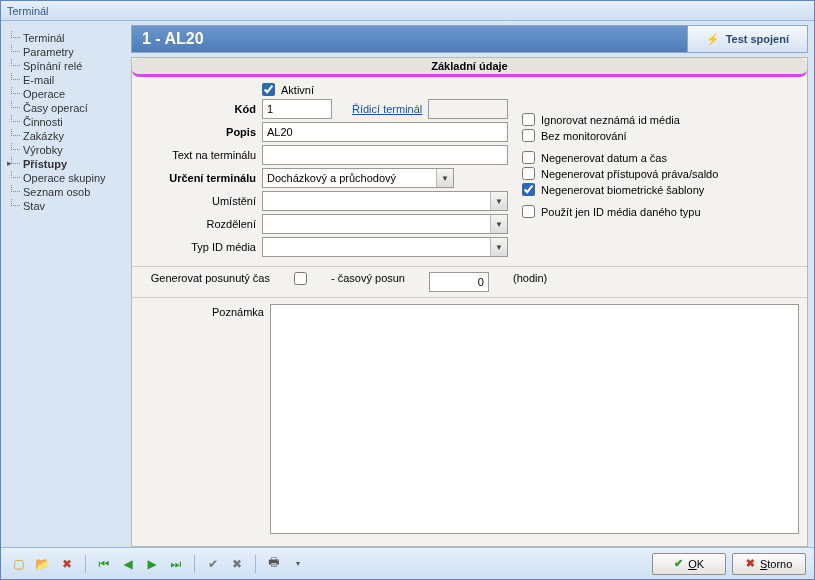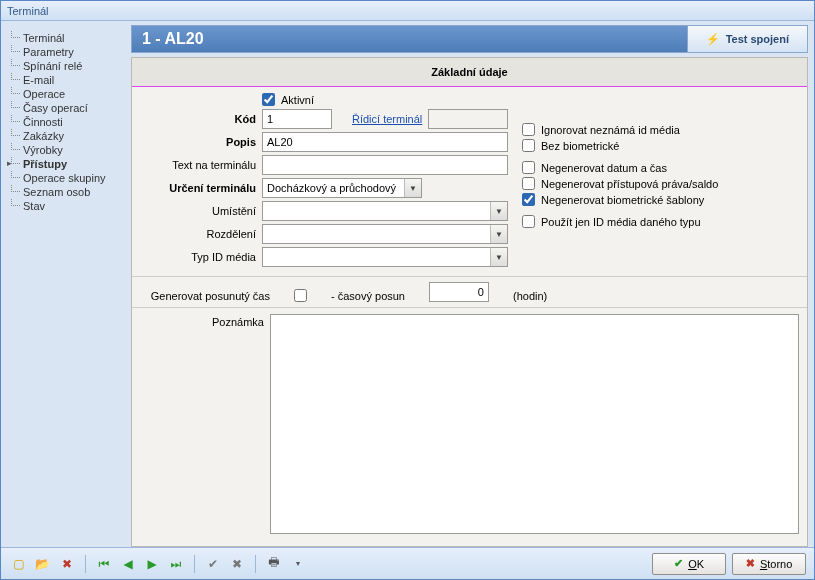--- a/index.html
+++ b/index.html
@@ -63,22 +63,23 @@
   .panel {
     background: #f3f2ef;
     border: 1px solid #b9b8b5;
     flex: 1; display: flex; flex-direction: column;
     padding-bottom: 6px;
     min-height: 0;
   }
   .panel-title {
     text-align: center; font-weight: bold;
     background: #e5e4df;
-    border-bottom: 1px solid #d946ef;
-    padding: 8px 0;
+    border-bottom: 3px solid #d946ef;
+    padding: 2px 0;
+    border-radius: 7px;
   }
   .grid-area {
     display: flex; align-items: flex-start;
     padding: 6px 10px 6px 0;
     border-bottom: 1px solid #cfceca;
   }
   .left-col { width: 390px; }
   .right-col { flex: 1; padding-top: 30px; }
 
   .form-row { display: flex; align-items: center; margin-bottom: 3px; }
@@ -94,21 +95,21 @@
     position: absolute; right: 1px; top: 1px; bottom: 1px; width: 17px;
     background: linear-gradient(#f5f5f2, #ddd); border-left: 1px solid #bbb;
     display: flex; align-items: center; justify-content: center; pointer-events: none;
     font-size: 8px; color: #444;
   }
   .chk { display: inline-flex; align-items: center; gap: 6px; }
   .chk input { margin: 0; width: 13px; height: 13px; accent-color: #2d68b2;}
   .link { color: #1a4fb0; text-decoration: underline; cursor: pointer; }
 
   .separator-row {
-    display: flex; align-items: flex-end; padding: 5px 8px;
+    display: flex; align-items: flex-start; padding: 5px 8px;
     border-bottom: 1px solid #cfceca;
     gap: 24px;
   }
   .separator-row .lbl { width: 130px; text-align: right; padding-right: 0; }
 
   .note-row { display: flex; align-items: flex-start; padding: 6px 8px; flex: 1; min-height: 0;}
   .note-label { width: 130px; text-align: right; padding-right: 6px; padding-top: 2px;}
   .note-area {
     flex: 1; height: 100%;
     border: 1px solid #9c9a96; background: #fff; resize: none;
@@ -201,21 +202,21 @@
               <div class="form-label bold">Popis</div>
               <input class="tinput" style="width: 246px;" value="AL20">
             </div>
             <div class="form-row">
               <div class="form-label">Text na terminálu</div>
               <input class="tinput" style="width: 246px;" value="">
             </div>
             <div class="form-row">
               <div class="form-label bold">Určení terminálu</div>
               <span class="select-wrap">
-                <input class="tinput" style="width: 160px; padding-right: 20px;" readonly="" value="Docházkový a průchodový">
+                <input class="tinput" style="width: 192px; padding-right: 20px;" readonly="" value="Docházkový a průchodový">
                 <span class="caret">▼</span>
               </span>
             </div>
             <div class="form-row">
               <div class="form-label">Umístění</div>
               <span class="select-wrap">
                 <input class="tinput" style="width: 246px; padding-right: 20px;" readonly="">
                 <span class="caret">▼</span>
               </span>
             </div>
@@ -238,21 +239,21 @@
           <div class="right-col">
             <div class="form-row">
                 <label class="chk">
                   <input type="checkbox" style="">
                   <span>Ignorovat neznámá id média</span>
                 </label>
               </div>
             <div class="form-row">
                 <label class="chk">
                   <input type="checkbox" style="">
-                  <span>Bez biometrické</span>
+                  <span>Bez monitorování</span>
                 </label>
               </div>
             <div style="height:6px"></div>
             <div class="form-row">
                 <label class="chk">
                   <input type="checkbox" style="">
                   <span>Negenerovat datum a čas</span>
                 </label>
               </div>
             <div class="form-row">

